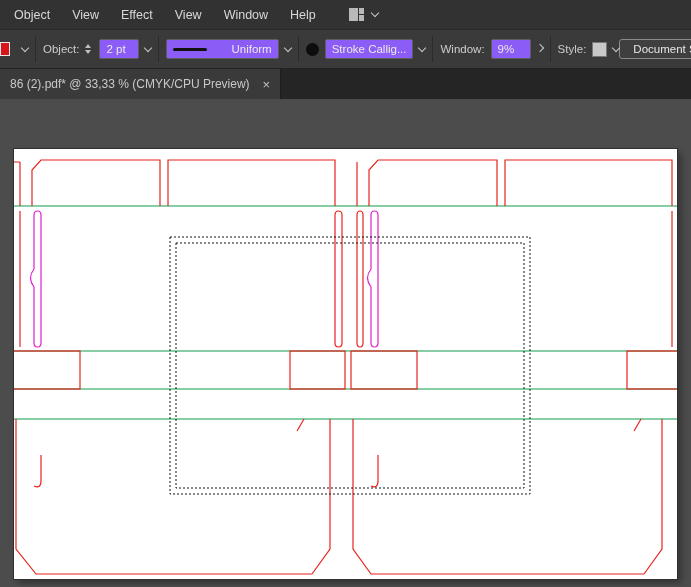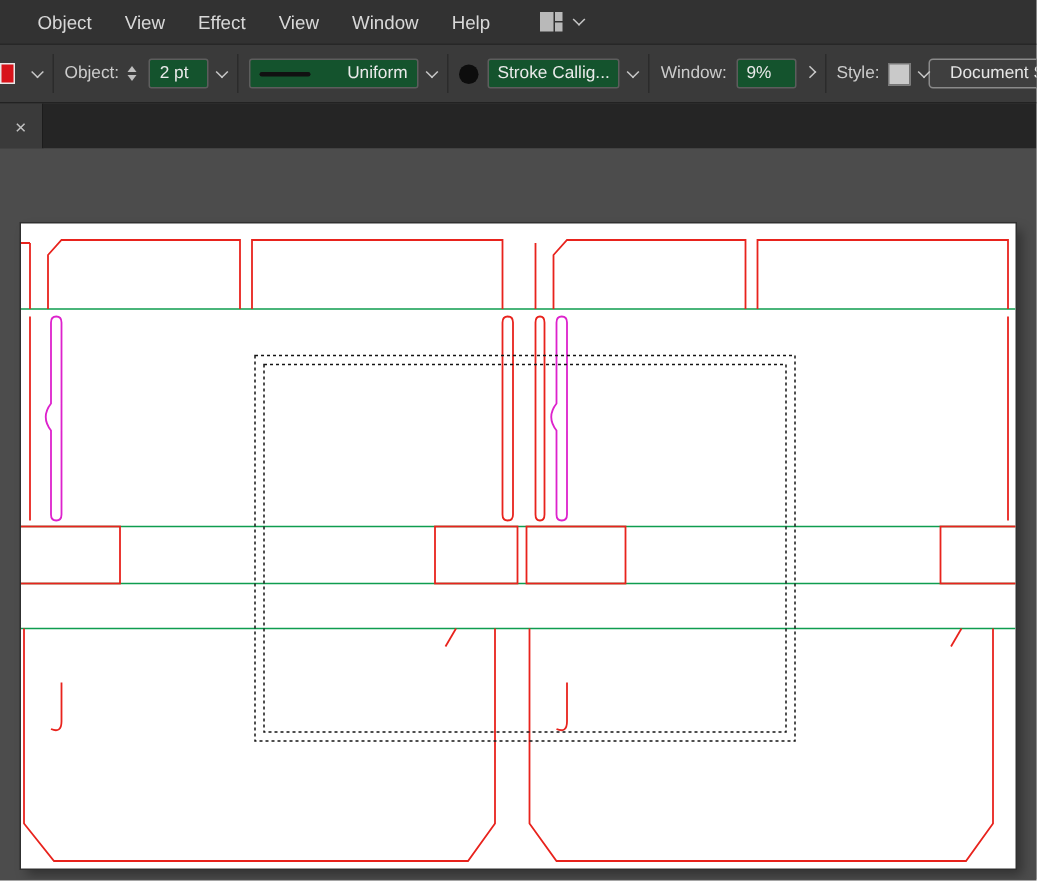--- a/index.html
+++ b/index.html
@@ -7,21 +7,21 @@
   body {
     width:691px; height:587px; overflow:hidden;
     background:#4c4c4c;
     font-family:"Liberation Sans", sans-serif;
     -webkit-font-smoothing:antialiased;
   }
 
   
   .menu-bar {
     height:30px; background:#323232; display:flex; align-items:center;
-    color:#d8d8d8; font-size:12.5px; border-bottom:1px solid #272727;padding-left:11px;
+    color:#d8d8d8; font-size:12.5px; border-bottom:1px solid #272727;
   }
   .menu-item { padding:0 11px; line-height:30px; cursor:default; }
   .menu-item:first-child { margin-left:3px; }
   .ws-switch { margin-left:22px; display:flex; align-items:center; gap:7px; }
   .ws-icon { width:16px; height:13px; display:flex; gap:1px; }
   .ws-icon .l { width:9px; height:13px; background:#b9b9b9; }
   .ws-icon .r { width:5px; display:flex; flex-direction:column; gap:1px; }
   .ws-icon .r span { flex:1; background:#b9b9b9; display:block; }
 
   .chev {
@@ -34,21 +34,21 @@
   
   .control-bar {
     height:39px; background:#3a3a3a; display:flex; align-items:center;
     color:#cccccc; font-size:11.5px; border-bottom:1px solid #222;
   }
   .sep { width:1px; height:26px; background:#2b2b2b; margin:0 7px; flex:0 0 auto; }
   .grp { display:flex; align-items:center; gap:6px; flex:0 0 auto; }
 
   .fill-swatch { width:10px; height:14px; border:1px solid #e8e8e8; margin-right:6px; }
   .field {
-    background:#14532d; border:1px solid #5d5d5d; border-radius:2px;
+    background:#8b5cf6; border:1px solid #5d5d5d; border-radius:2px;
     height:20px; display:flex; align-items:center; padding:0 6px; color:#eaeaea;
   }
   .field.num { min-width:40px; }
   .stepper { display:flex; flex-direction:column; gap:2px; margin-right:2px; }
   .stepper i { width:0; height:0; border-left:3.5px solid transparent; border-right:3.5px solid transparent; display:block; }
   .stepper .up   { border-bottom:4px solid #bfbfbf; }
   .stepper .down { border-top:4px solid #bfbfbf; }
 
   .profile-line { width:34px; height:3px; background:#111; border-radius:2px; }
   .brush-dot { width:13px; height:13px; border-radius:50%; background:#0d0d0d; }
@@ -145,20 +145,21 @@
     <span>Style:</span>
     <span class="swatch-style" style="background: rgb(201, 201, 201);"></span>
     <i class="chev"></i>
   </span>
 
   <button class="btn">Document Setup</button>
 </div>
 
 <div class="tab-bar">
   <div class="doc-tab">
+    <span>86 (2).pdf* @ 33,33 % (CMYK/CPU Preview)</span>
     <span class="close-x">×</span>
   </div>
 </div>
 
 <div class="canvas">
   <div class="artboard">
     <svg width="663" height="430" viewBox="0 0 663 430">
 
       <g fill="none" stroke-width="1" stroke="#0f9d4f">
         <path d="M0,57H663 M0,202H663 M0,240H663 M0,270H663"></path>

